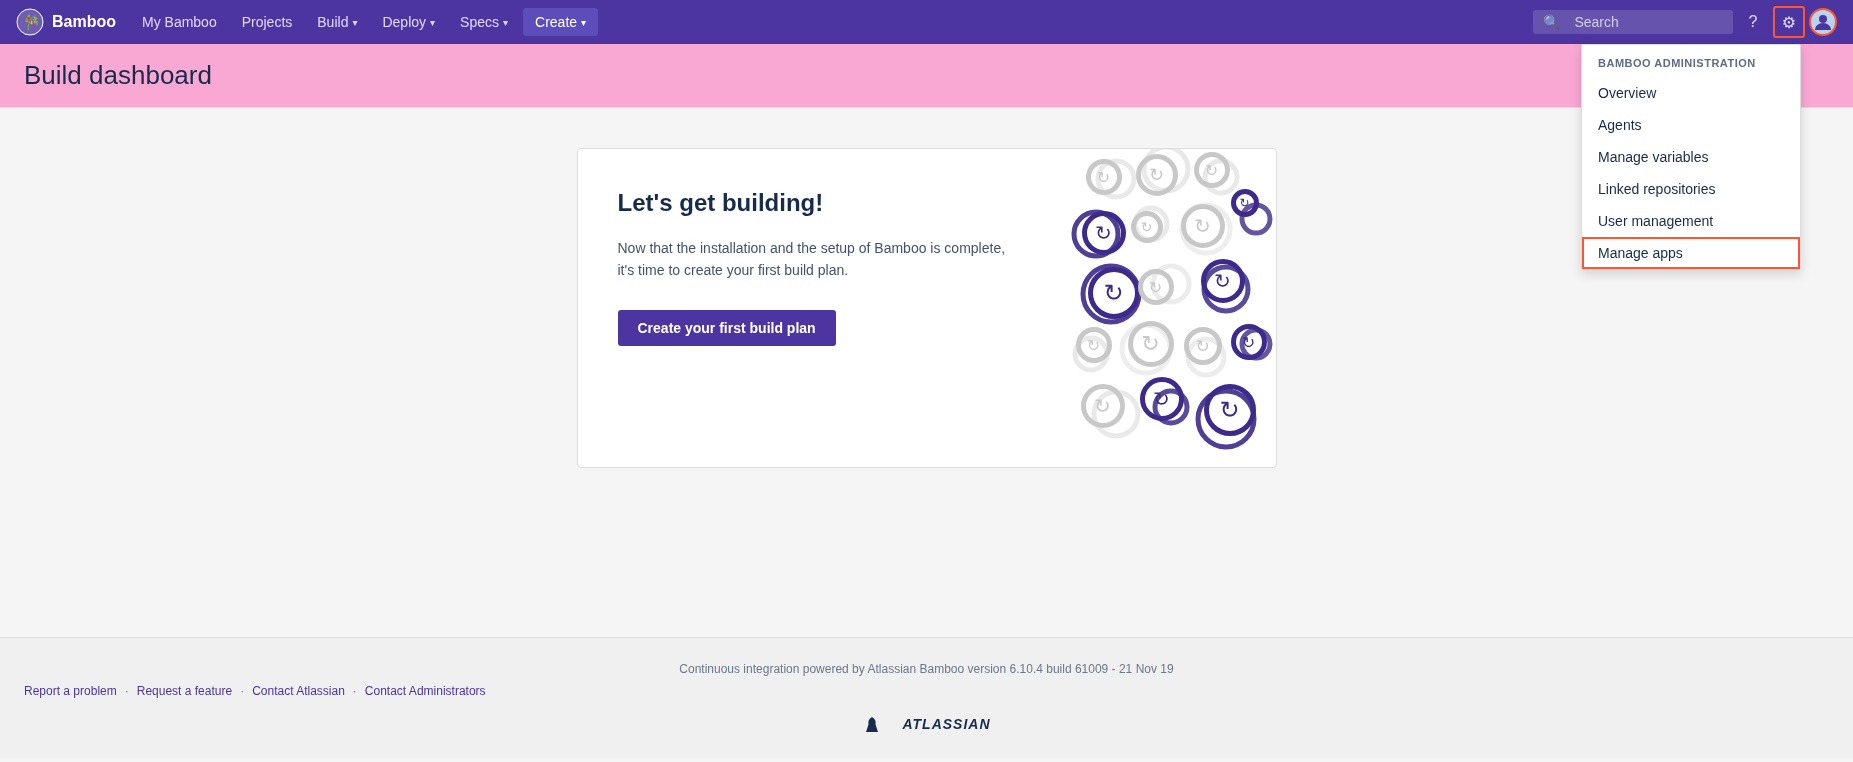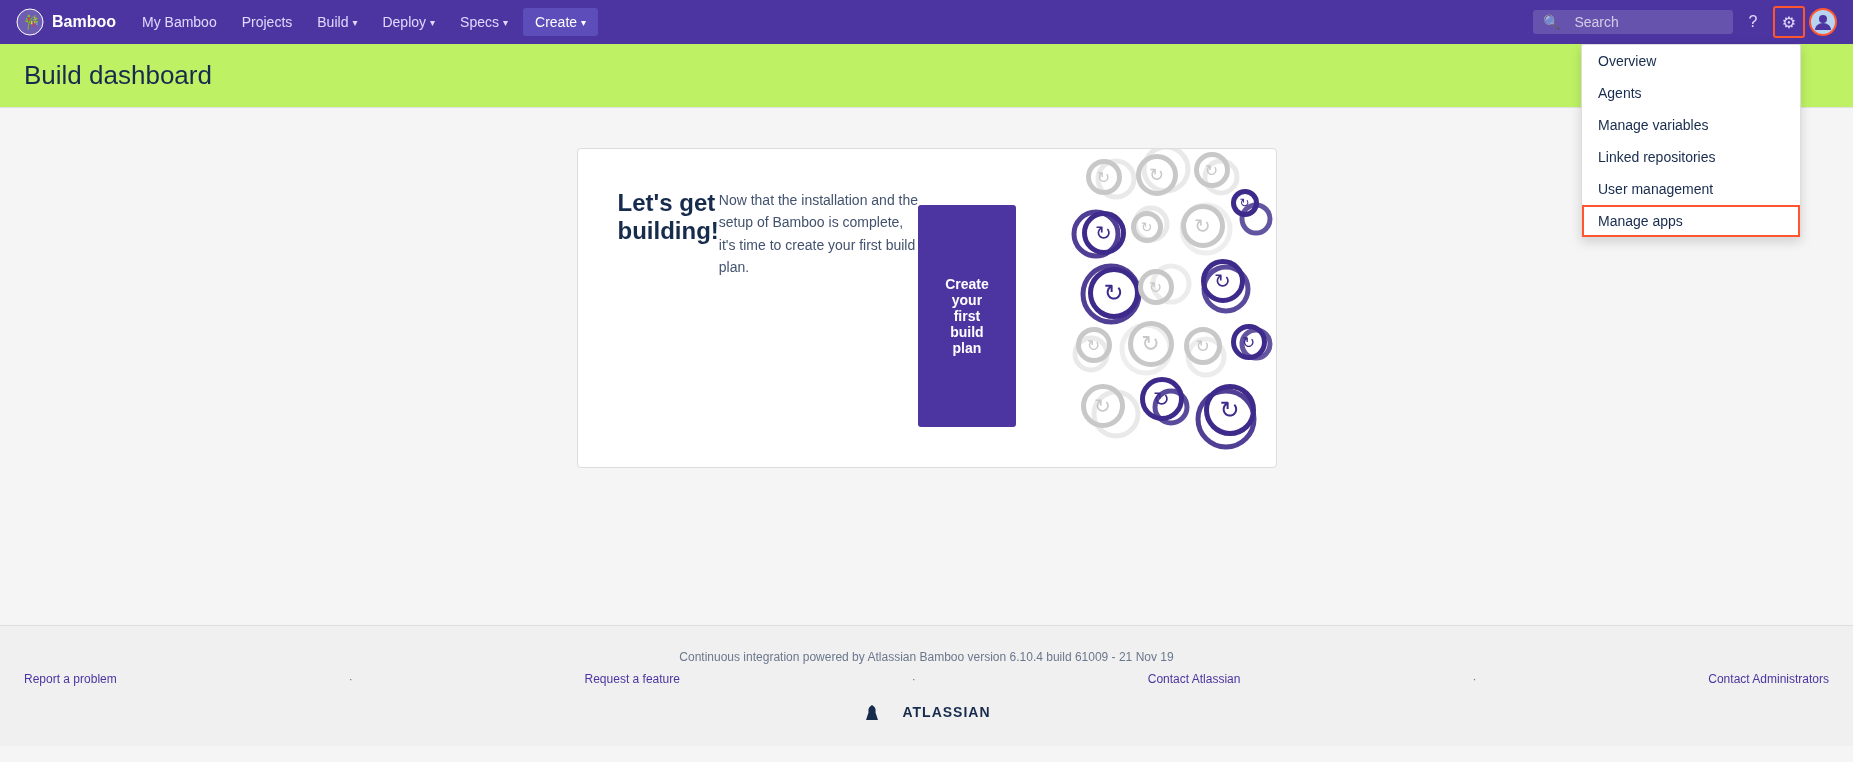--- a/index.html
+++ b/index.html
@@ -99,21 +99,21 @@
       display: flex;
       align-items: center;
       justify-content: center;
       cursor: pointer;
       border: 2px solid transparent;
     }
     .avatar-btn.active { border: 2px solid #ff5630; }
 
     
     .page-header {
-      background: #bef264;
+      background: #f9a8d4;
       padding: 16px 24px 16px 24px;
       border-bottom: 1px solid #e0e0e0;
     }
     .page-title {
       font-size: 26px;
       font-weight: 400;
       color: #172b4d;
     }
 
     
@@ -132,21 +132,22 @@
       min-height: 320px;
       overflow: hidden;
       position: relative;
       max-width: 700px;
       margin: 0 auto;
     }
     .card-content {
       padding: 40px 40px 40px 40px;
       flex: 1;
       display: flex;
-      justify-content: flex-end;
+      flex-direction: column;
+      justify-content: flex-start;
       max-width: 480px;
     }
     .card-title {
       font-size: 24px;
       font-weight: 600;
       color: #172b4d;
       margin-bottom: 20px;
     }
     .card-description {
       font-size: 14px;
@@ -213,52 +214,53 @@
       outline-offset: -2px;
     }
 
     
     .footer {
       background: #f0f0f0;
       border-top: 1px solid #ddd;
       padding: 24px;
       text-align: center;
       position: absolute;
-      bottom: 16px;
+      bottom: 4px;
       left: 0;
       right: 0;
     }
     .footer-text {
       font-size: 12px;
       color: #6b778c;
       margin-bottom: 8px;
     }
     .footer-links {
       font-size: 12px;
       color: #6b778c;
       display: flex;
-      justify-content: space-between;
+      justify-content: flex-start;
       gap: 8px;
       align-items: center;
       margin-bottom: 16px;
     }
     .footer-link {
       color: #4c35a0;
       cursor: pointer;
       text-decoration: none;
     }
     .footer-dot { color: #6b778c; }
     .atlassian-logo {
       display: flex;
       align-items: center;
       justify-content: center;
       gap: 20px;
       color: #172b4d;
       font-size: 16px;
       font-weight: 700;
+      font-style: italic;
     }
   </style>
 </head>
 <body>
 
 <nav class="navbar">
   <div class="navbar-logo">
     <svg class="navbar-logo-icon" viewBox="0 0 28 28" fill="none" xmlns="http://www.w3.org/2000/svg">
       <circle cx="14" cy="14" r="13" fill="white" fill-opacity="0.2" stroke="white" stroke-width="1"></circle>
       <text x="7" y="19" font-size="14" fill="white">🎋</text>
@@ -374,20 +376,21 @@
           <div style="position:absolute;top:178px;left:128px;width:38px;height:38px;border-radius:50%;border:5px solid #c8c8c8;display:flex;align-items:center;justify-content:center;font-size:17px;color:#c8c8c8;">↻</div>
           <div style="position:absolute;top:235px;left:25px;width:44px;height:44px;border-radius:50%;border:5px solid #c8c8c8;display:flex;align-items:center;justify-content:center;font-size:20px;color:#c8c8c8;">↻</div>
           <div style="position:absolute;top:40px;left:175px;width:28px;height:28px;border-radius:50%;border:5px solid #3d2a8a;display:flex;align-items:center;justify-content:center;font-size:12px;color:#3d2a8a;">↻</div>
         </div>
       </div>
     </div>
   </div>
 </div>
 
 <div class="admin-dropdown">
+  <div class="admin-dropdown-header">BAMBOO ADMINISTRATION</div>
   <div class="admin-dropdown-item">Overview</div>
   <div class="admin-dropdown-item">Agents</div>
   <div class="admin-dropdown-item">Manage variables</div>
   <div class="admin-dropdown-item">Linked repositories</div>
   <div class="admin-dropdown-item">User management</div>
   <div class="admin-dropdown-item highlighted">Manage apps</div>
 </div>
 
 <footer class="footer">
   <p class="footer-text">Continuous integration powered by Atlassian Bamboo version 6.10.4 build 61009 - 21 Nov 19</p>

